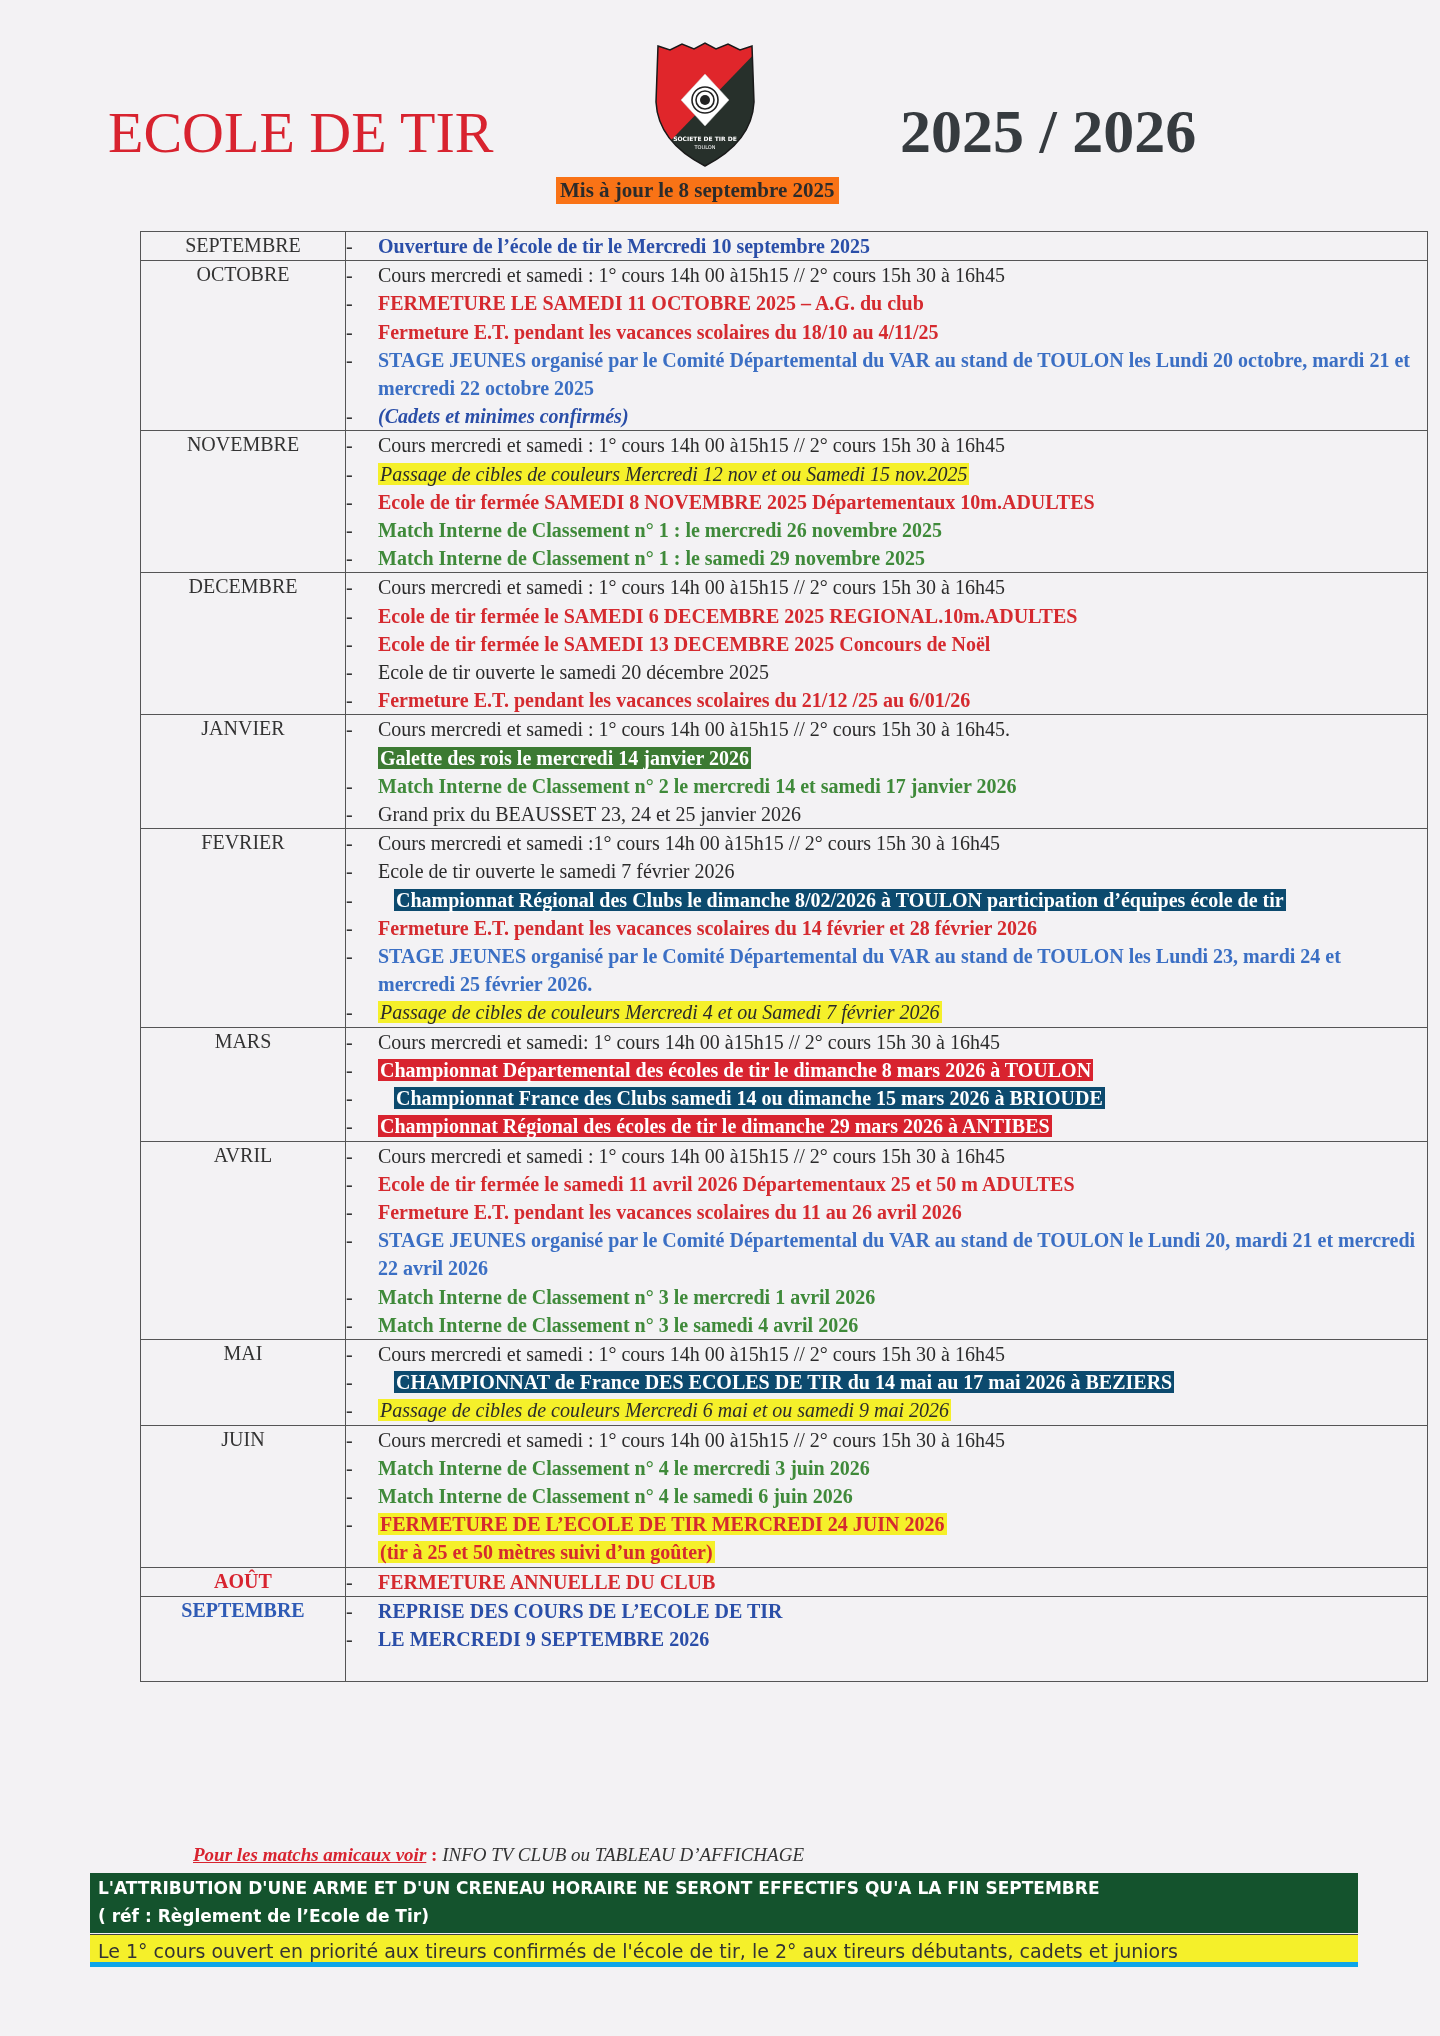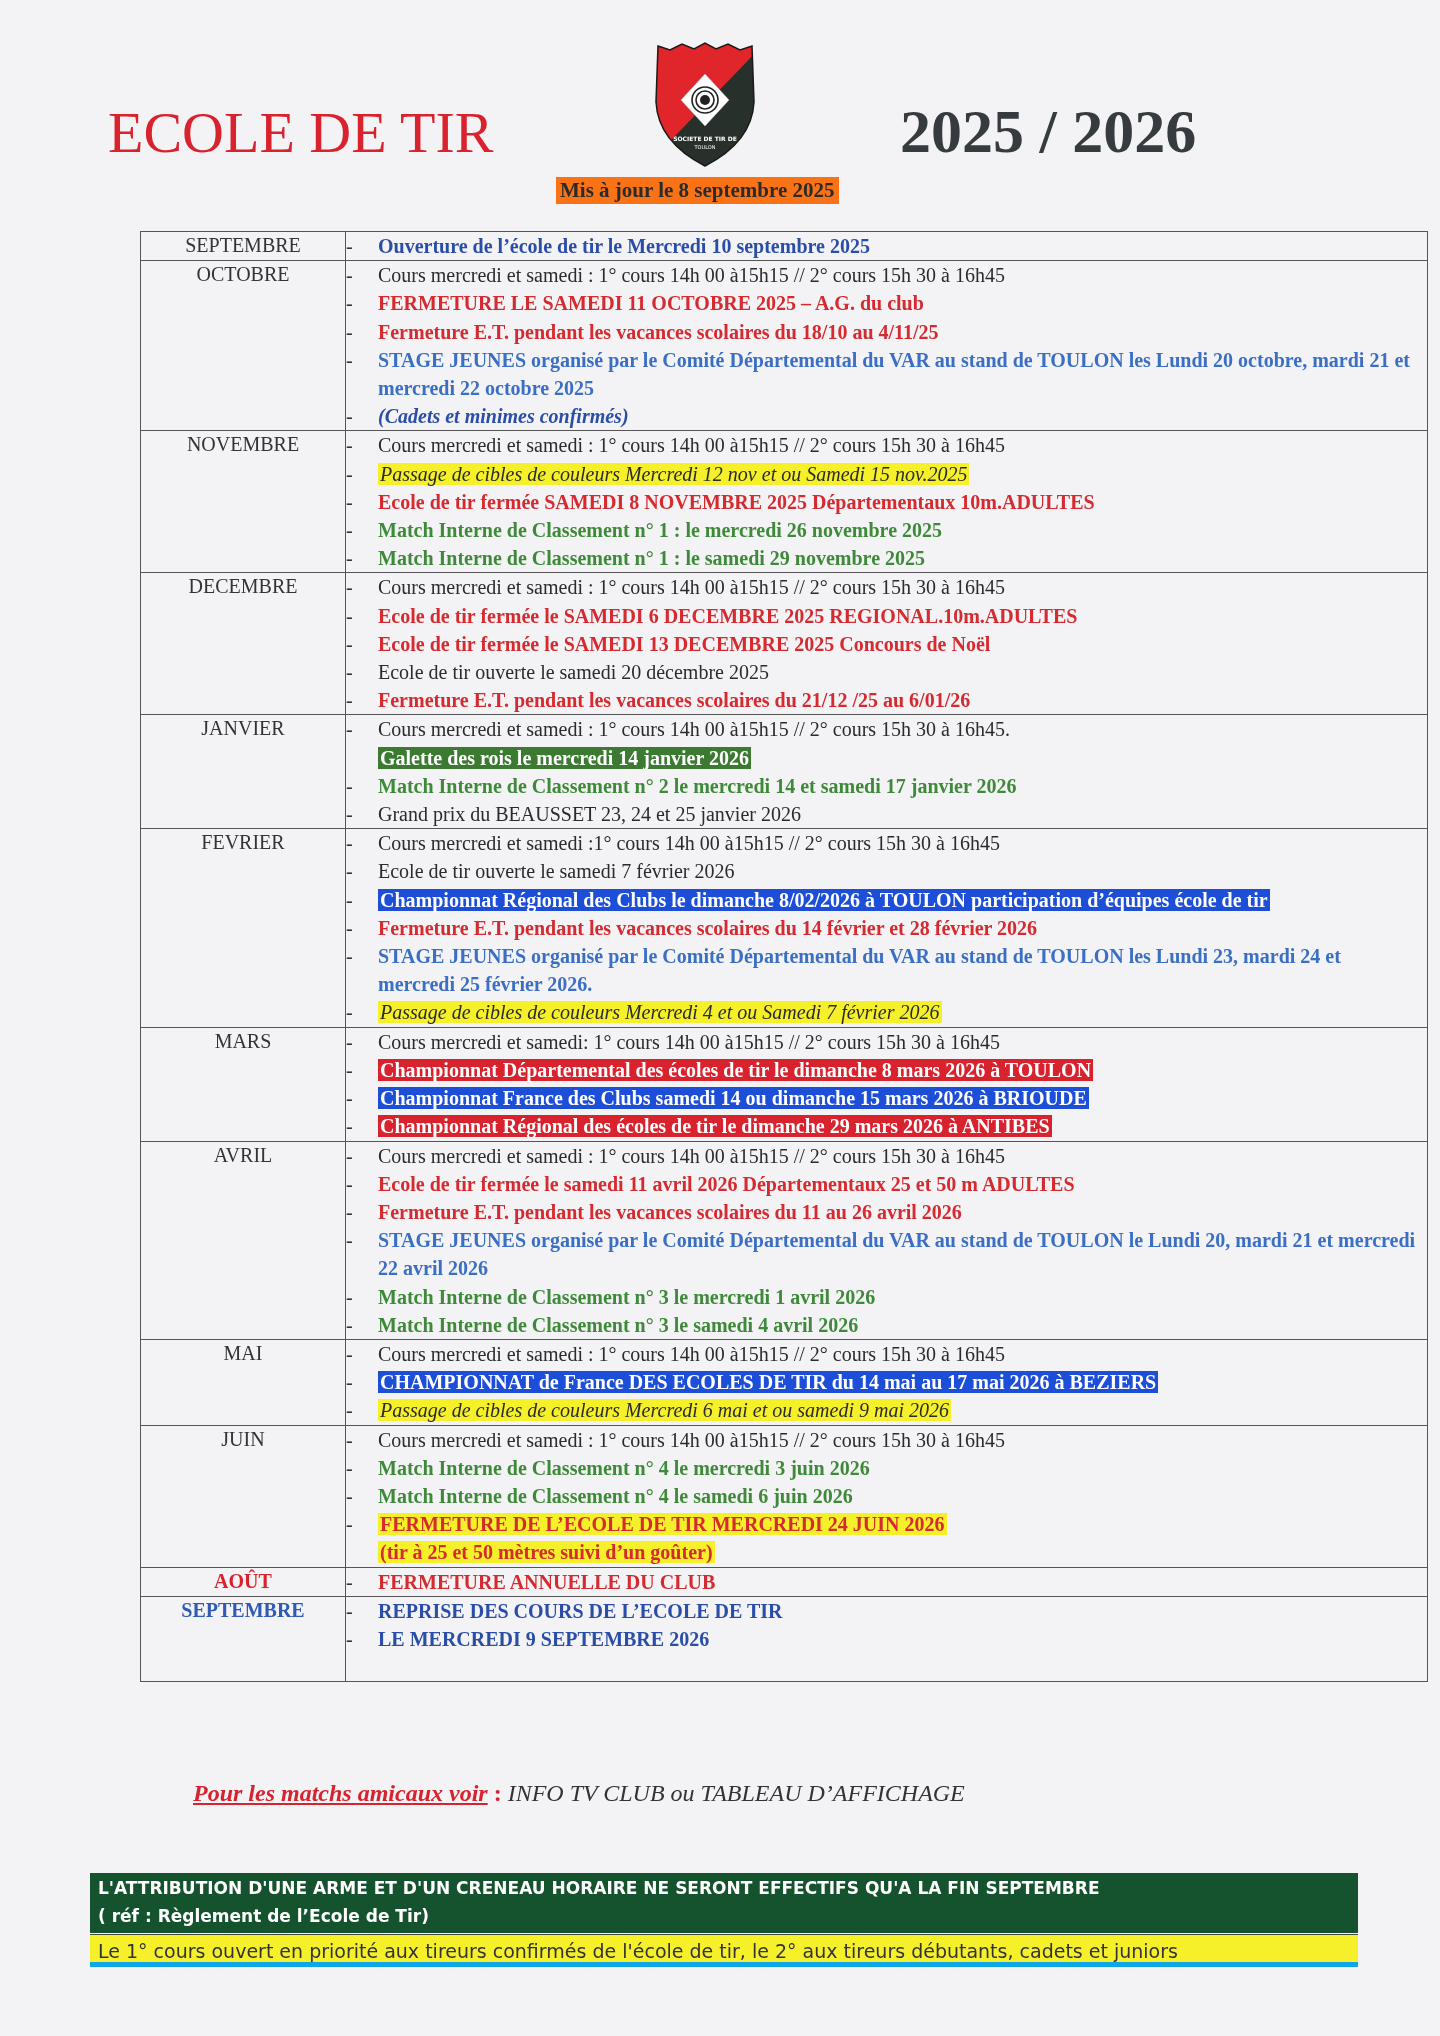--- a/index.html
+++ b/index.html
@@ -37,25 +37,25 @@
   .txt span.hl { padding:0 2px; }
   .black { color:#2b2b2b; }
   .red { color:#d52a2f; font-weight:bold; }
   .blue { color:#3b6fc4; font-weight:bold; }
   .navy { color:#2a4ea8; font-weight:bold; }
   .green { color:#3f8a3a; font-weight:bold; }
   .italic { font-style:italic; }
   .hl-yellow { background:#f5f02a; color:#2b2b2b; }
   .hl-yellow-red { background:#f5f02a; color:#d52a2f; font-weight:bold; }
   .hl-green { background:#3c7a32; color:#fff; font-weight:bold; }
-  .hl-blue { background:#1d4ed8; color:#fff; font-weight:bold; }
+  .hl-blue { background:#0c4a6e; color:#fff; font-weight:bold;margin-left:16px; }
   .hl-red { background:#d8232f; color:#fff; font-weight:bold; }
   .nodash .dash { visibility:hidden; }
   .footnote {
-    position:absolute; left:193px; top:1780px; font-size:24px; font-style:italic;
+    position:absolute; left:193px; top:1844px; font-size:19px; font-style:italic;
   }
   .footnote .fn-label { color:#d8232f; text-decoration:underline; font-weight:bold; }
   .footnote .fn-colon { color:#d8232f; font-weight:bold; font-style:normal; }
   .footnote .fn-text { color:#333; }
   .banner {
     position:absolute; left:90px; width:1268px;
     font-family:"DejaVu Sans","Liberation Sans",sans-serif;
   }
   .banner-red {
     top:1873px; height:60px; background:#14532d; color:#fff; font-weight:bold;

